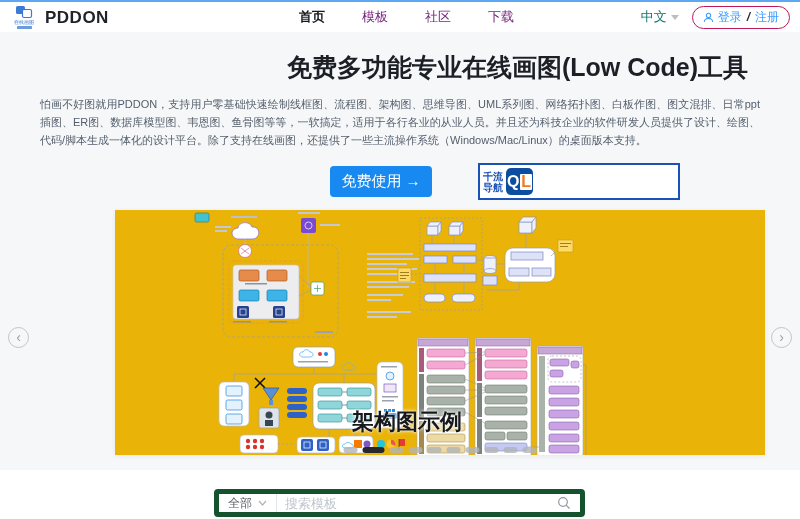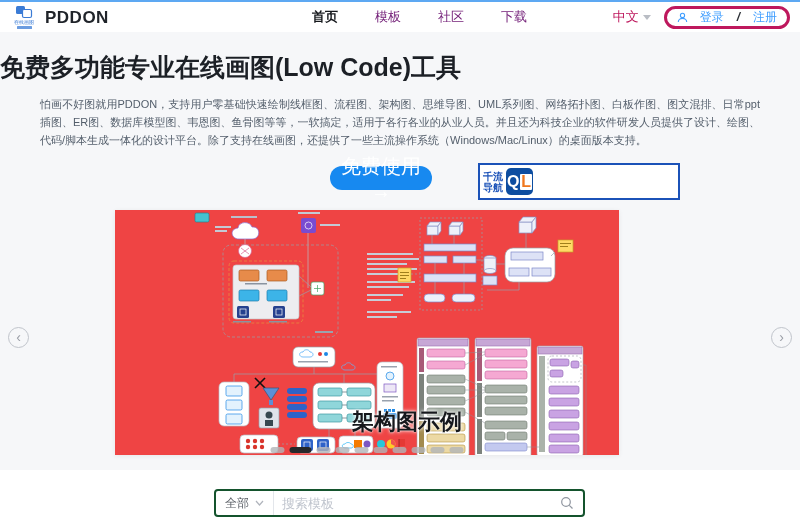--- a/index.html
+++ b/index.html
@@ -9,66 +9,66 @@
 
   
   .topline { position:absolute; top:0; left:0; width:800px; height:2px; background:#5da8f2; }
 
   
   .navbar { position:absolute; top:2px; left:0; width:800px; height:30px; background:#fff; }
   .brand { position:absolute; left:13px; top:3px; display:flex; align-items:center; gap:9px; cursor:pointer; }
   .brand-name { font-size:17px; font-weight:bold; color:#1f2329; letter-spacing:.5px; }
   .nav-links { position:absolute; left:299px; top:0; height:30px; display:flex; align-items:center; gap:37px; }
   .nav-link { font-size:13px; color:#701a75; cursor:pointer; }
-  .nav-link.active { color:#15181c; font-weight:bold;margin-left:13px; }
+  .nav-link.active { color:#15181c; font-weight:bold; }
   .nav-right { position:absolute; right:10px; top:0; height:30px; display:flex; align-items:center; gap:13px; }
-  .lang { display:flex; align-items:center; gap:4px; font-size:13px; color:#be185d; cursor:pointer; }
+  .lang { display:flex; align-items:center; gap:4px; font-size:13px; color:#0f766e; cursor:pointer; }
   .caret-down { width:0; height:0; border-left:4px solid transparent; border-right:4px solid transparent; border-top:5px solid #b9bdc4; }
-  .auth-pill { height:23px; border:3px solid #be185d; border-radius:12px; background:#fff;
-    display:flex; align-items:center; padding:0 10px; gap:12px; font-size:12px; cursor:pointer; }
+  .auth-pill { height:23px; border:1px solid #be185d; border-radius:12px; background:#fff;
+    display:flex; align-items:center; padding:0 10px; gap:4px; font-size:12px; cursor:pointer; }
   .auth-pill .blue { color:#409eff; }
   .auth-pill .sep { color:#2c3036; font-weight:bold; font-style:italic; margin:0 1px; }
 
   
   .hero { position:absolute; top:32px; left:0; width:800px; height:438px; background:#f6f7f9; }
-  .hero-title { position:absolute; top:19px; left:0; width:748px; text-align:left;
+  .hero-title { position:absolute; top:19px; left:0; width:748px; text-align:right;
     font-size:25px; font-weight:bold; color:#1c2026; }
   .hero-desc { position:absolute; top:63px; left:40px; width:720px; font-size:11px;
     line-height:18px; color:#535e6b; text-align:justify; }
-  .cta-btn { position:absolute; left:330px; top:134px; width:102px; height:24px;
-    background:#1789f0; color:#fff; border:none; border-radius:12px; font-size:20px;
+  .cta-btn { position:absolute; left:330px; top:134px; width:102px; height:31px;
+    background:#1789f0; color:#fff; border:none; border-radius:4px; font-size:15px;
     font-family:inherit; cursor:pointer; display:flex; align-items:center; justify-content:center; gap:2px; }
   .ad-banner { position:absolute; left:478px; top:131px; width:202px; height:37px;
     background:#fff; border:2px solid #1b52b8; display:flex; align-items:center;
     padding:0 4px 0 3px; gap:3px; cursor:pointer; }
   .ad-name { font-size:10px; line-height:11px; font-weight:bold; color:#1b52b8; text-align:center; white-space:nowrap; }
   .ad-logo { width:27px; height:27px; background:#0d4da0; border-radius:5px; flex:0 0 auto;
     display:flex; align-items:center; justify-content:center; font-weight:bold; font-size:16px; line-height:1; }
   .ad-logo .q { color:#fff; }
   .ad-logo .l { color:#f0781e; background:#fff; padding:0 1px; border-radius:1px; margin-left:1px; }
   .ad-domain { font-size:19px; color:#f0781e; white-space:nowrap; }
 
   
-  .carousel-card { position:absolute; left:115px; top:178px; width:504px; height:245px;
-    background:#ef4444; box-shadow:0 1px 5px rgba(0,0,0,.07);font-family:Liberation Serif, serif; }
+  .carousel-card { position:absolute; left:115px; top:178px; width:650px; height:245px;
+    background:#eab308; box-shadow:0 1px 5px rgba(0,0,0,.07);font-family:Liberation Serif, serif; }
   .carousel-caption { position:absolute; left:237px; top:197px; font-size:22px; font-weight:bold;
     color:#16181c; text-shadow:0 0 2px #fff, 0 0 4px #fff; }
   .carousel-dots { position:absolute; bottom:2px; left:50%; transform:translateX(-50%);
     display:flex; gap:5px; align-items:center; }
   .dot { width:14px; height:6px; border-radius:3px; background:#b2b4b8; opacity:.8; cursor:pointer; }
   .dot.active { width:22px; background:#26282b; opacity:1; }
   .carousel-arrow { position:absolute; top:295px; width:21px; height:21px; border:1px solid #c0c4cb;
     border-radius:50%; background:transparent; color:#9a9ea6; font-size:14px; line-height:1;
     display:flex; align-items:center; justify-content:center; cursor:pointer; padding-bottom:2px; }
   .arrow-prev { left:8px; }
   .arrow-next { right:8px; }
 
   
   .search-row { position:absolute; left:214px; top:489px; width:371px; height:28px;
-    border:2px solid #14532d; border-radius:4px; background:#fff; display:flex; align-items:center; }
+    border:5px solid #14532d; border-radius:4px; background:#fff; display:flex; align-items:center; }
   .search-cat { width:58px; height:100%; border-right:1px solid #e3e6eb; display:flex;
     align-items:center; justify-content:center; gap:6px; font-size:12px; color:#5a5f66; cursor:pointer; }
   .search-input { flex:1; height:100%; border:none; outline:none; background:transparent;
     font-size:13px; color:#4d7c0f; padding:0 8px; font-family:inherit; }
   .search-input::placeholder { color:#bfc4cd; }
   .search-icon-btn { border:none; background:transparent; padding:0 9px 0 4px; cursor:pointer; display:flex; align-items:center; }
 </style>
 </head>
 <body>
 

